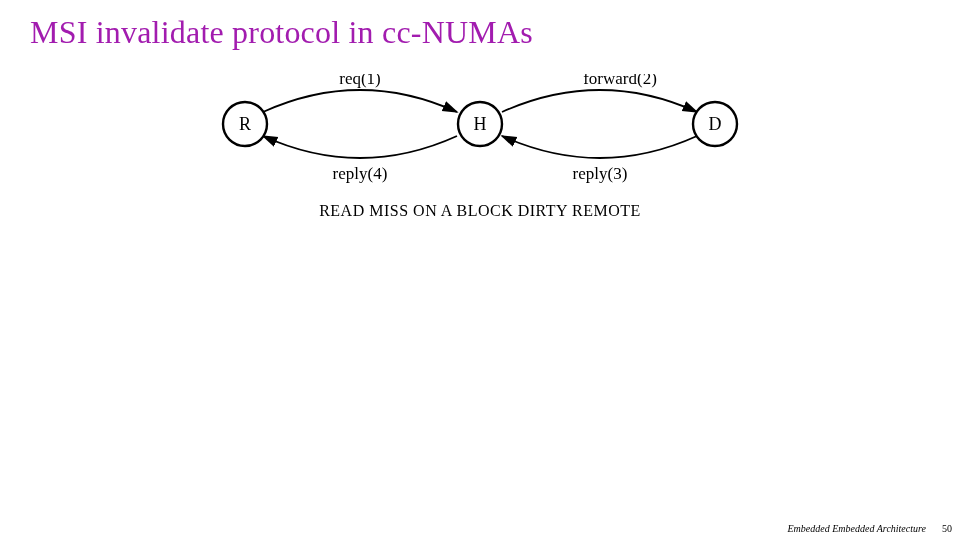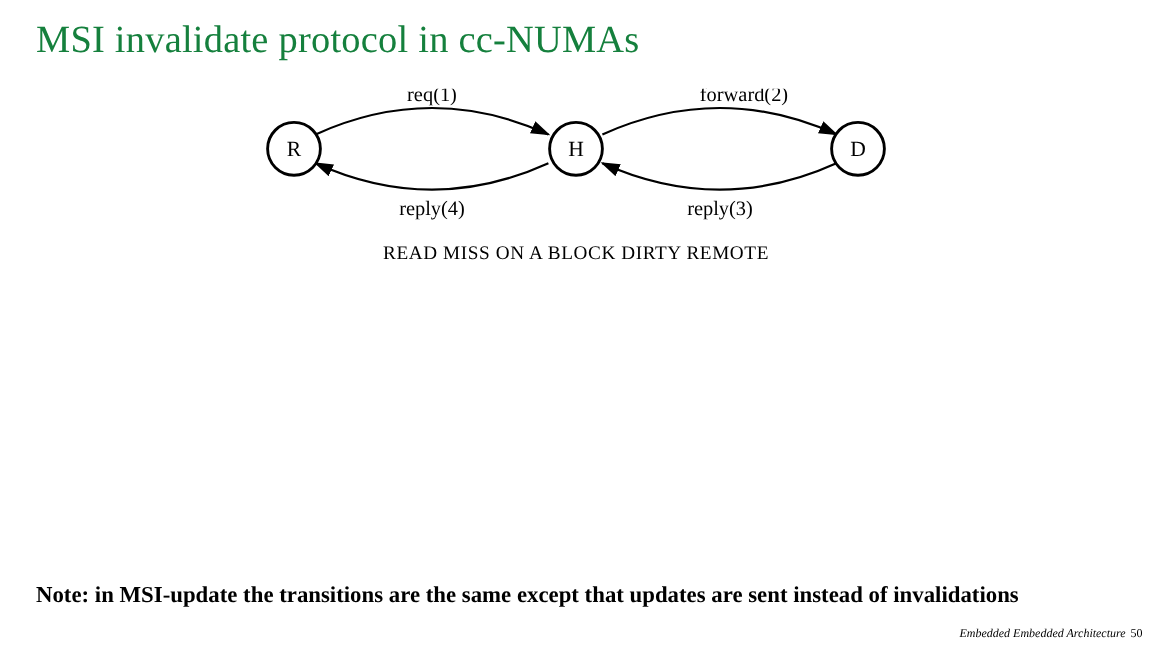--- a/index.html
+++ b/index.html
@@ -15,21 +15,21 @@
     position: relative;
     width: 960px;
     height: 540px;
   }
   .title {
     position: absolute;
     top: 14px;
     left: 30px;
     font-family: 'Times New Roman', Times, serif;
     font-size: 32px;
-    color: #15803d;
+    color: #a21caf;
     font-weight: normal;
     letter-spacing: 0.2px;
   }
   .diagram {
     position: absolute;
     top: 74px;
     left: 200px;
     width: 560px;
     height: 150px;
   }
@@ -77,21 +77,21 @@
     position: absolute;
     right: 8px;
     bottom: 6px;
     font-family: 'Times New Roman', Times, serif;
     font-size: 10px;
     font-style: italic;
     color: #000;
   }
   .footer .page {
     font-style: normal;
-    margin-left: 4px;
+    margin-left: 16px;
   }
 </style>
 </head>
 <body>
 
 <div class="slide">
 
   <div class="title">MSI invalidate protocol in cc-NUMAs</div>
 
   <svg class="diagram" viewBox="0 0 560 150">
@@ -118,19 +118,18 @@
     <text class="node" x="515" y="52">D</text>
 
     <text class="edge-label" x="160" y="10">req(1)</text>
     <text class="edge-label" x="420" y="10">forward(2)</text>
     <text class="edge-label" x="400" y="105">reply(3)</text>
     <text class="edge-label" x="160" y="105">reply(4)</text>
 
     <text class="caption" x="280" y="142">READ MISS ON A BLOCK DIRTY REMOTE</text>
   </svg>
 
-  <div class="note">Note: in MSI-update the transitions are the same except that updates are sent instead of invalidations</div>
 
   <div class="footer">
     <span>Embedded Embedded Architecture</span><span class="page">50</span>
   </div>
 
 </div>
 
 </body></html>

